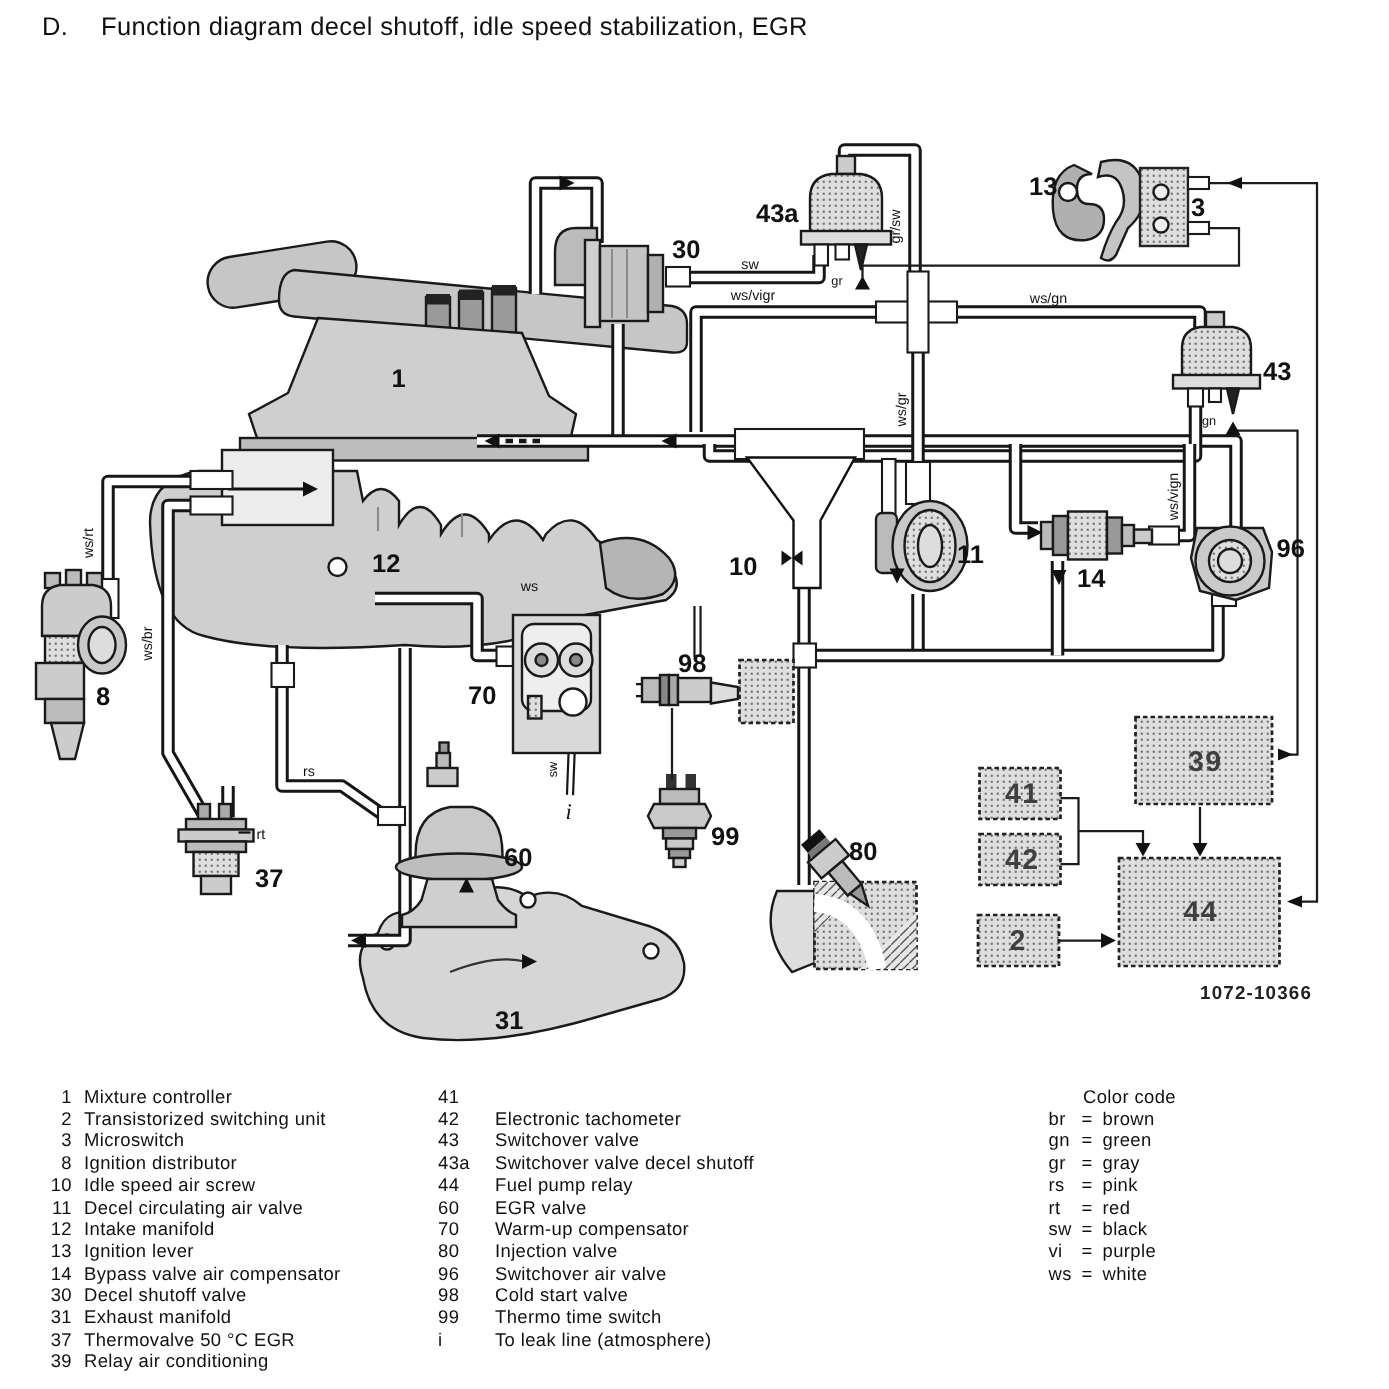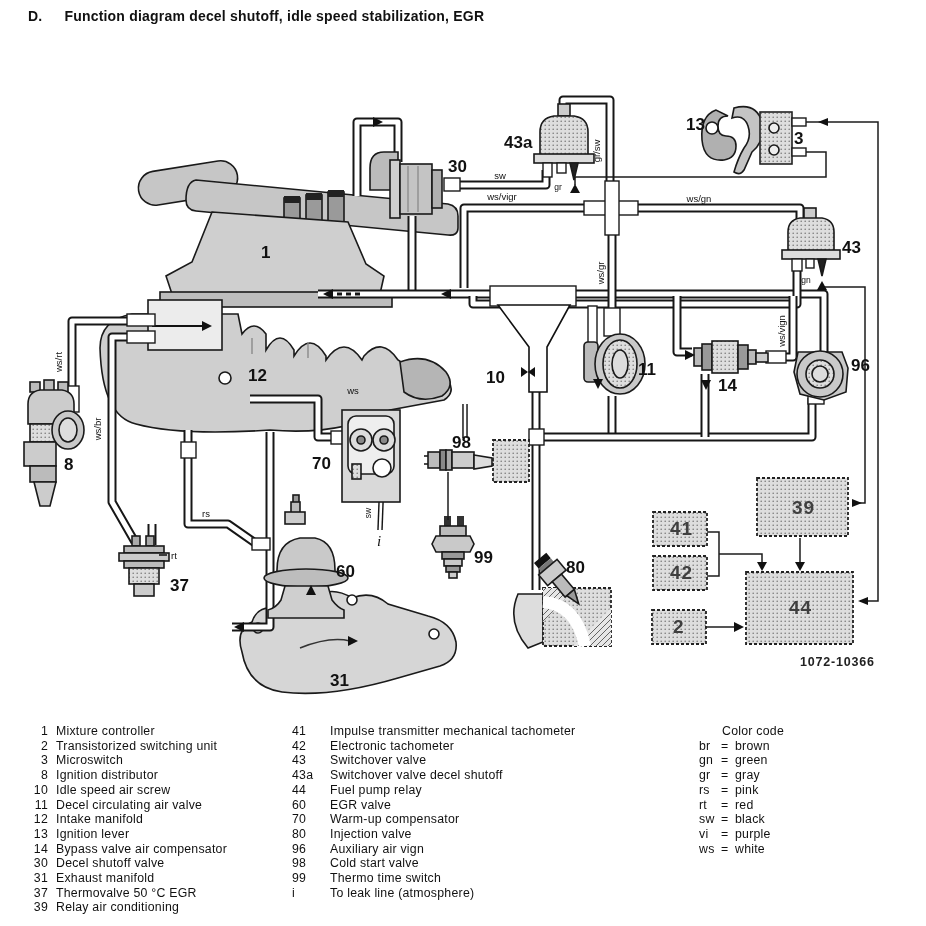--- a/index.html
+++ b/index.html
@@ -1,18 +1,18 @@
 <!DOCTYPE html>
 <html><head>
 <meta charset="utf-8">
 <style>
   html,body{margin:0;padding:0;background:#fff;width:926px;height:926px;overflow:hidden;
     font-family:"Liberation Sans",sans-serif;color:#111;}
   #stage{position:relative;width:926px;height:926px;background:#fff;}
-  .title{position:absolute;left:28px;top:8px;font-weight:bold;font-size:14px;letter-spacing:.2px;}
+  .title{position:absolute;left:28px;top:8px;font-weight:normal;font-size:17px;letter-spacing:.2px;}
   .title .t2{margin-left:22px;}
   svg{position:absolute;left:0;top:0;}
   
   .pipe{stroke:#161616;stroke-width:9;fill:none;stroke-linejoin:round;stroke-linecap:butt;}
   .pipe.thin{stroke-width:5.5;}
   .pipe-core{stroke:#fff;stroke-width:5;fill:none;stroke-linejoin:round;stroke-linecap:butt;}
   .pipe-core.thin{stroke-width:2.6;}
   .wire{stroke:#1c1c1c;stroke-width:1.5;fill:none;}
   .dashline{stroke:#161616;stroke-width:3;fill:none;stroke-dasharray:5 4;}
   .shape{stroke:#1a1a1a;stroke-width:1.6;}
@@ -444,21 +444,20 @@
         <span class="ltxt">Thermovalve 50 °C EGR</span>
       </div>
       <div class="lrow">
         <span class="lnum">39</span>
         <span class="ltxt">Relay air conditioning</span>
       </div>
     </div>
   <div id="legend-col2" class="legend-col">
       <div class="lrow">
         <span class="lnum">41</span>
-        <span class="ltxt">Impulse transmitter mechanical tachometer</span>
       </div>
       <div class="lrow">
         <span class="lnum">42</span>
         <span class="ltxt">Electronic tachometer</span>
       </div>
       <div class="lrow">
         <span class="lnum">43</span>
         <span class="ltxt">Switchover valve</span>
       </div>
       <div class="lrow">
@@ -476,21 +475,21 @@
       <div class="lrow">
         <span class="lnum">70</span>
         <span class="ltxt">Warm-up compensator</span>
       </div>
       <div class="lrow">
         <span class="lnum">80</span>
         <span class="ltxt">Injection valve</span>
       </div>
       <div class="lrow">
         <span class="lnum">96</span>
-        <span class="ltxt">Auxiliary air vign</span>
+        <span class="ltxt">Switchover air valve</span>
       </div>
       <div class="lrow">
         <span class="lnum">98</span>
         <span class="ltxt">Cold start valve</span>
       </div>
       <div class="lrow">
         <span class="lnum">99</span>
         <span class="ltxt">Thermo time switch</span>
       </div>
       <div class="lrow">

